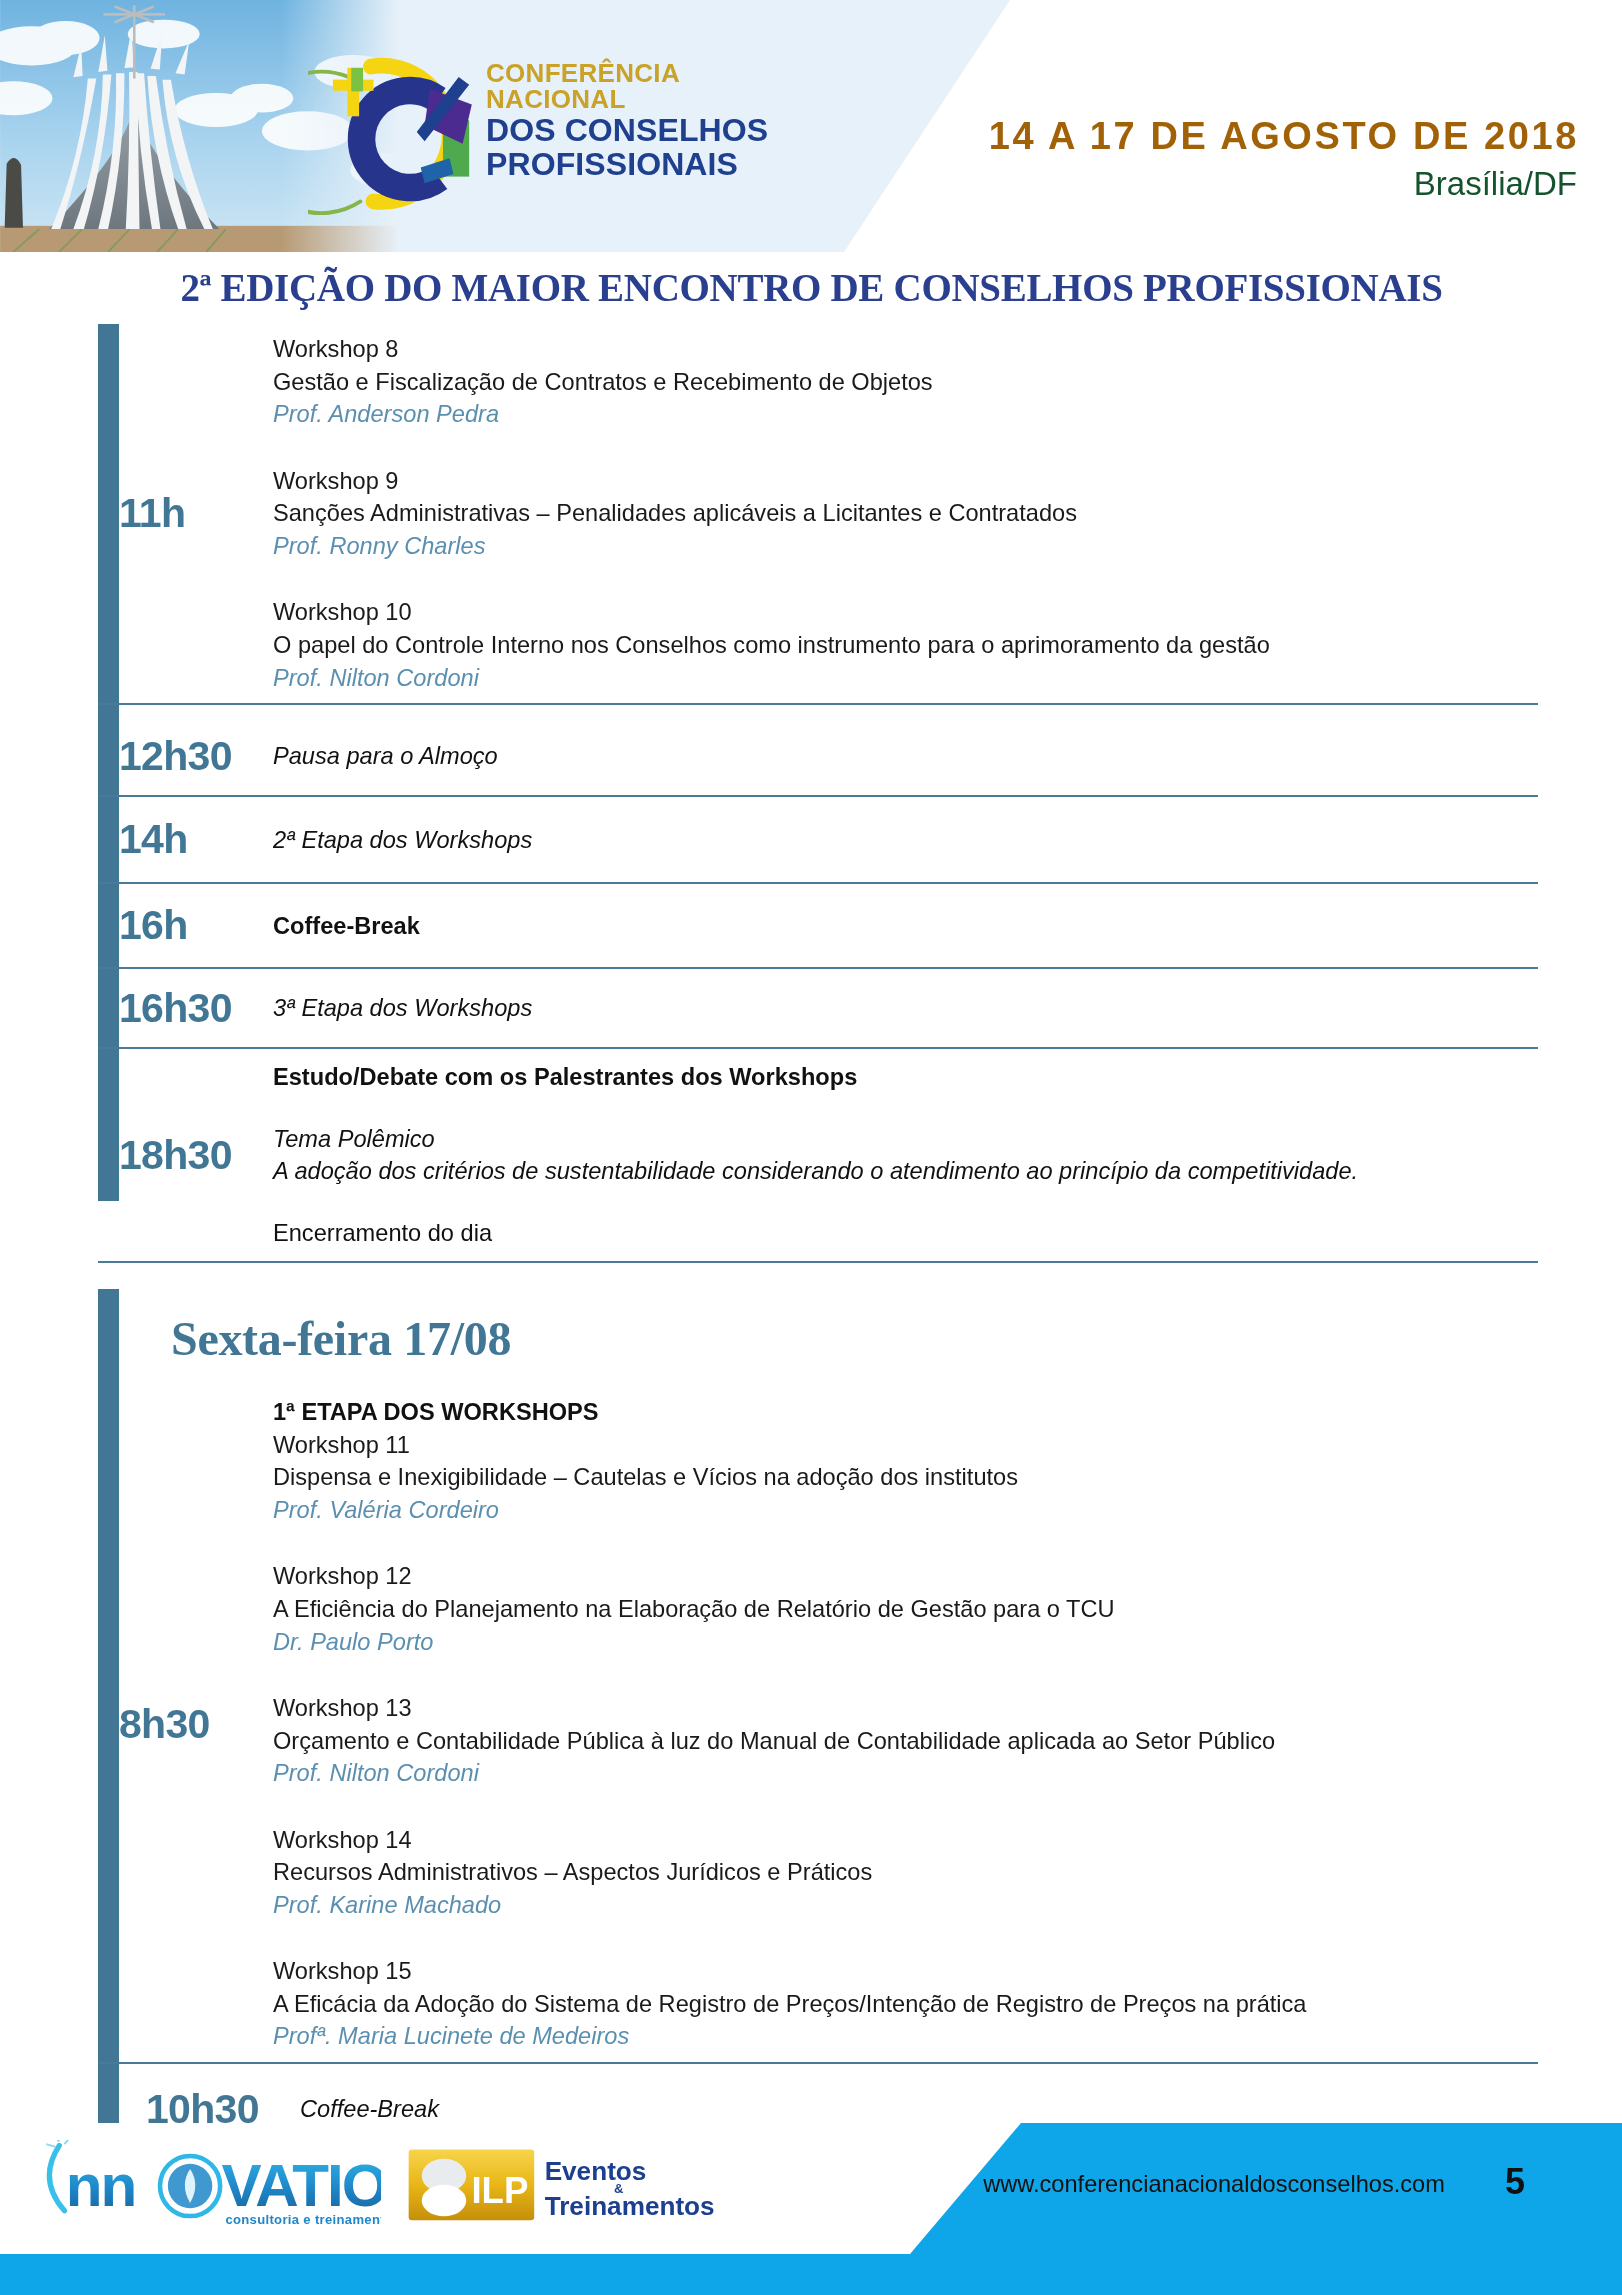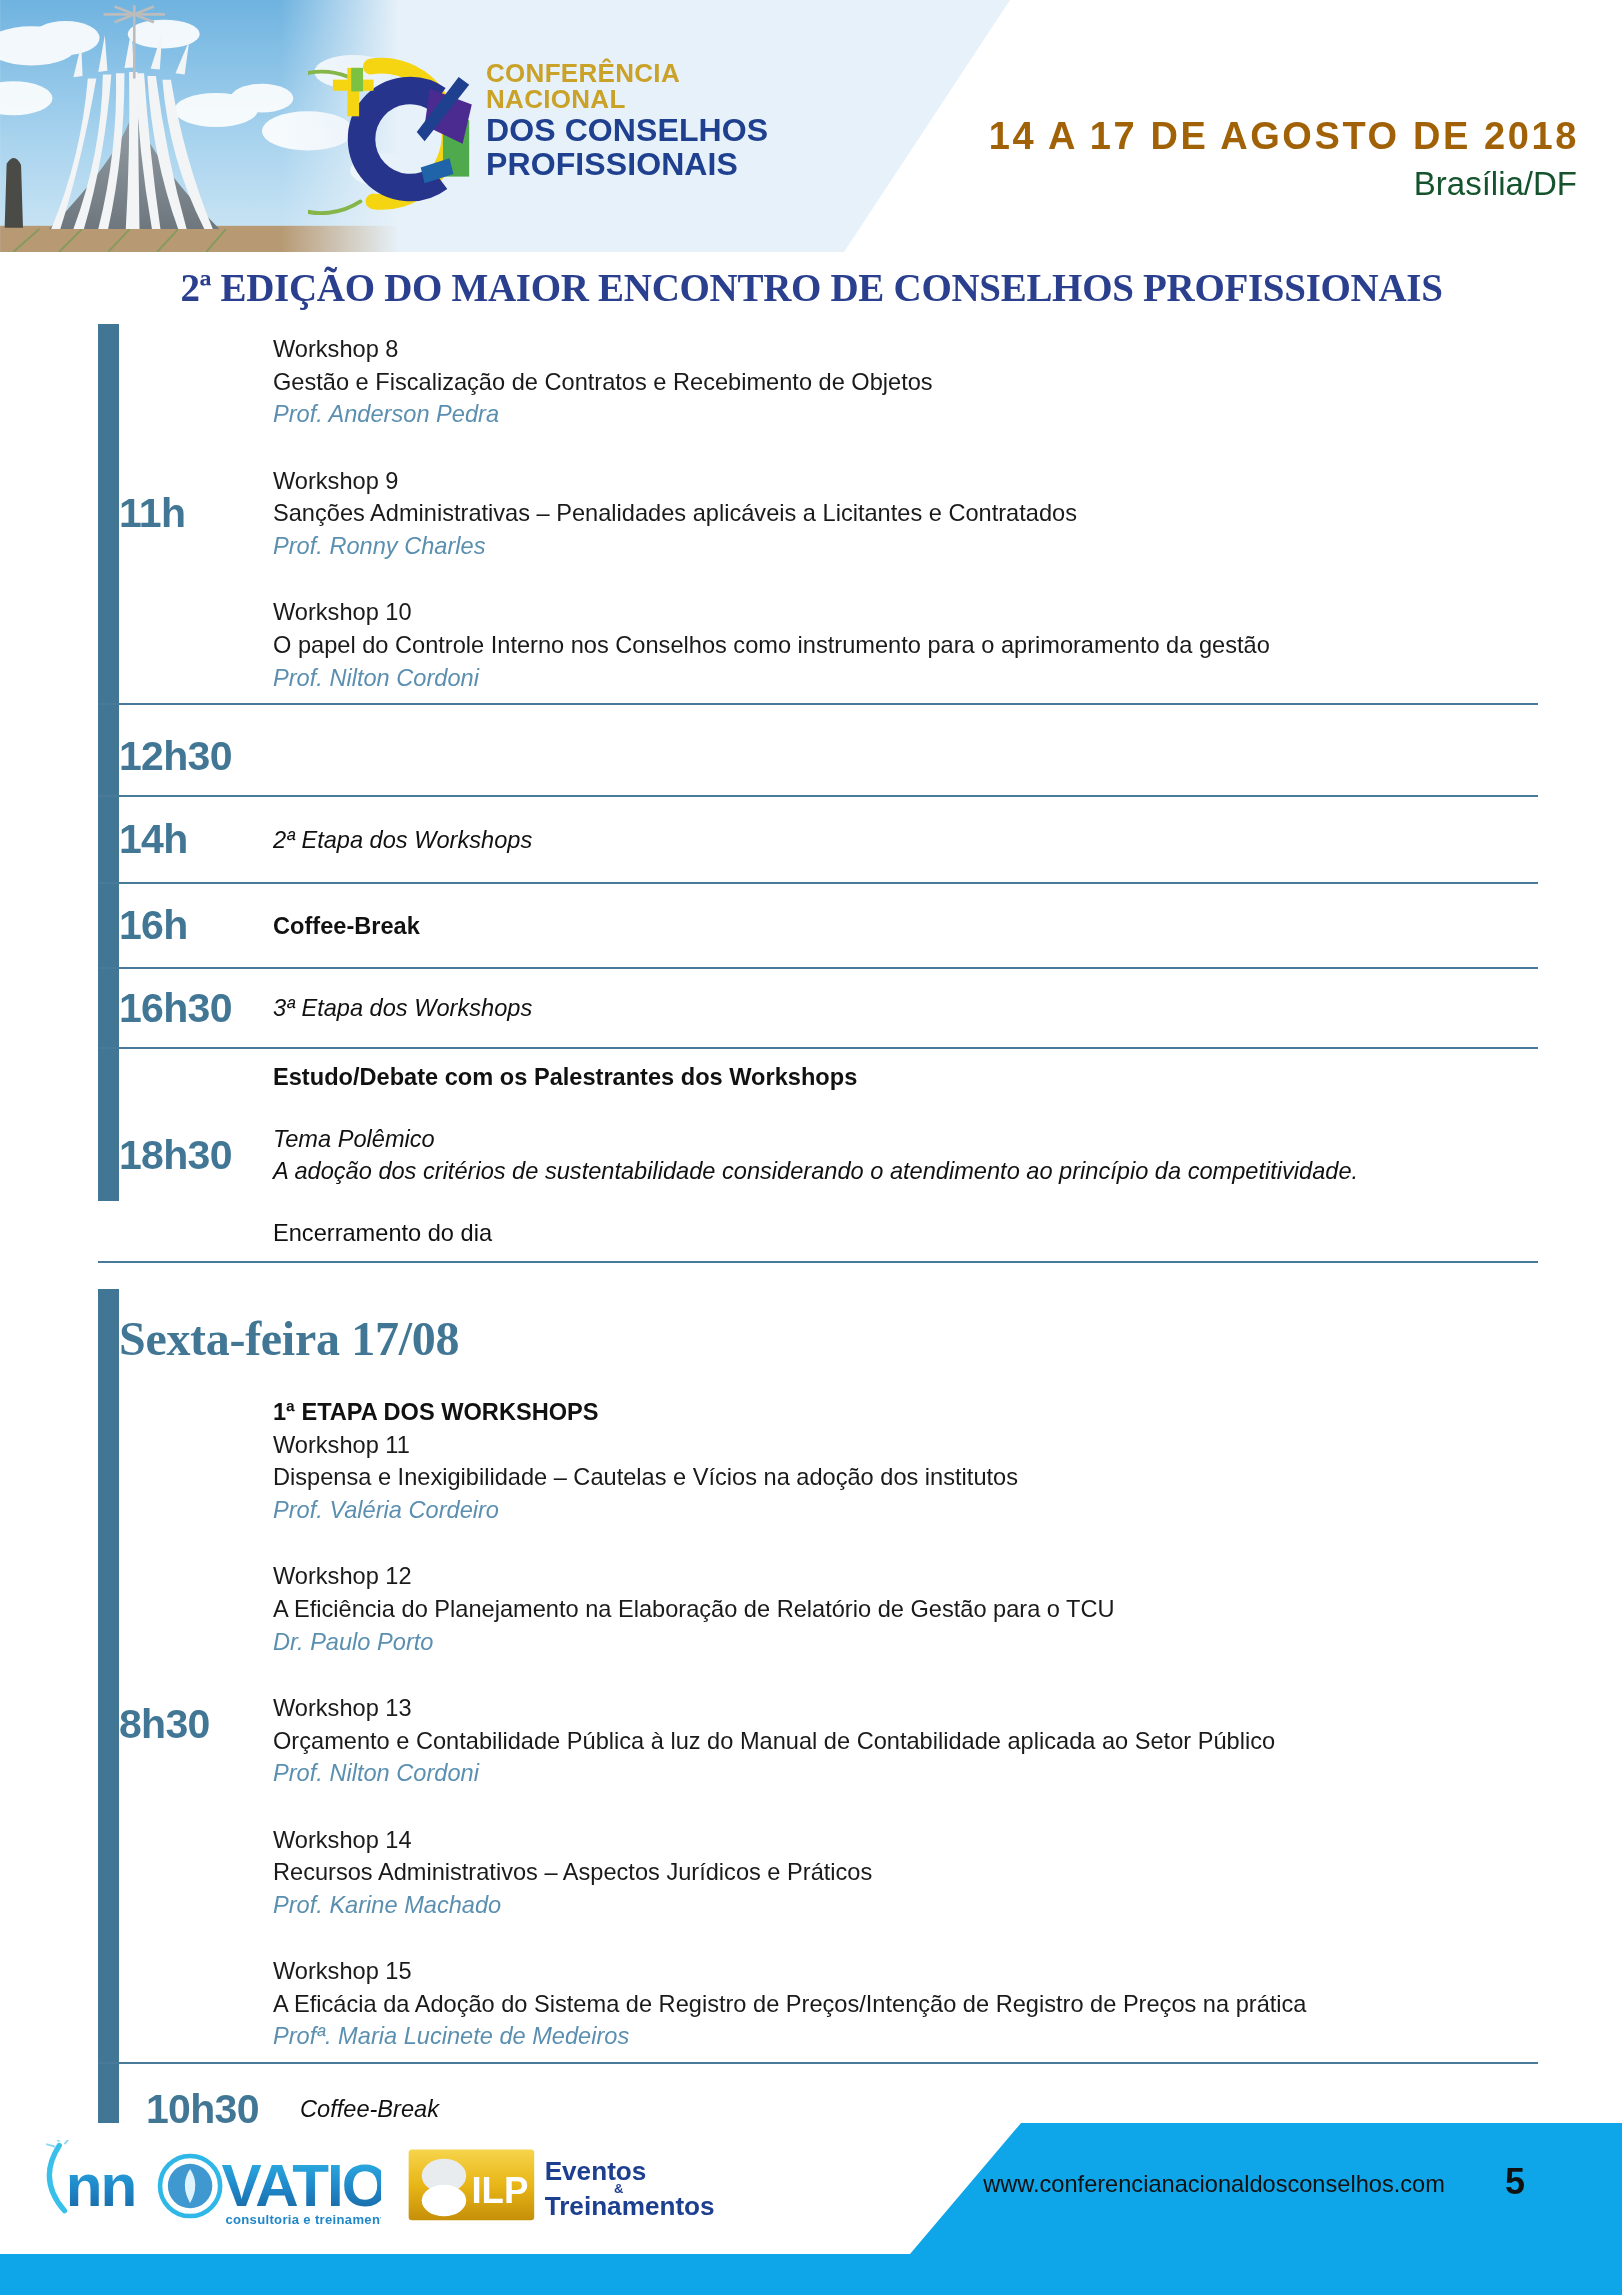--- a/index.html
+++ b/index.html
@@ -221,20 +221,21 @@
     padding-left: 21px;
     height: 98px;
     display: flex;
     align-items: center;
   }
   .day-heading {
     font-family: "Liberation Serif", serif;
     font-weight: 700;
     font-size: 48px;
     color: #417695;
+    padding-left: 52px;
     letter-spacing: -0.3px;
     white-space: nowrap;
   }
 
   .day-gap { height: 26px; }
 
   
   .footer {
     position: absolute;
     left: 0; top: 2123px;
@@ -417,20 +418,23 @@
             <div class="ws-num">Workshop 10</div>
             <div class="ws-title">O papel do Controle Interno nos Conselhos como instrumento para o aprimoramento da gestão</div>
             <div class="ws-speaker">Prof. Nilton Cordoni</div>
           </div>
 
         </div>
       </div>
 
       <div class="row" style="min-height:80px;margin-top:12px;">
         <div class="row-time">12h30</div>
+        <div class="row-body">
+          <div class="simple-italic">Pausa para o Almoço</div>
+        </div>
       </div>
 
       <div class="row" style="min-height:87px;">
         <div class="row-time">14h</div>
         <div class="row-body">
           <div class="simple-italic">2ª Etapa dos Workshops</div>
         </div>
       </div>
 
       <div class="row" style="min-height:85px;">

